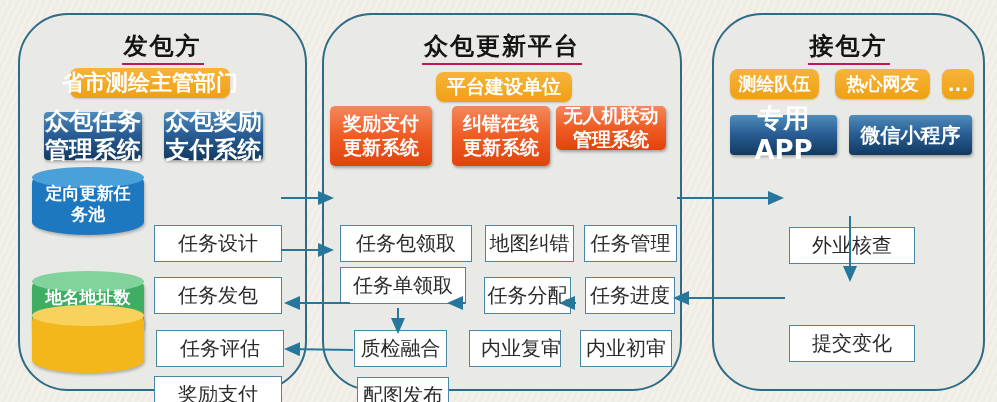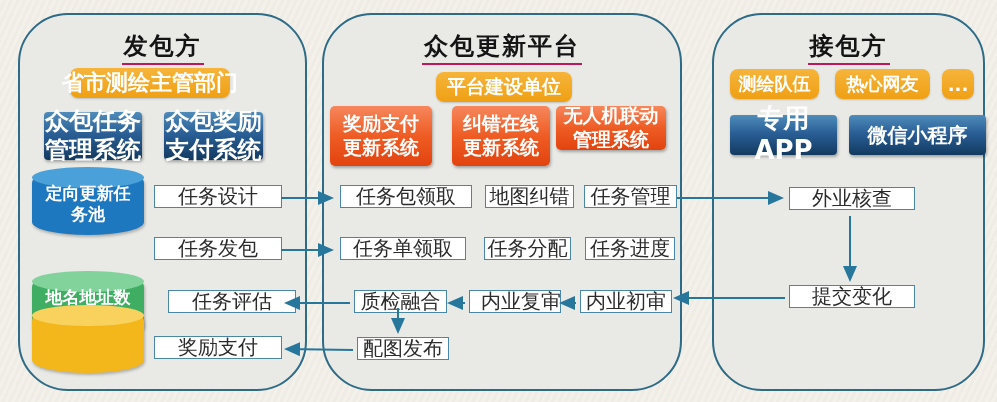--- a/index.html
+++ b/index.html
@@ -54,26 +54,27 @@
     position:absolute;
     background:linear-gradient(180deg,#f6875c 0%,#ee5c24 50%,#e2430e 100%);
     border-radius:5px; color:#fff; font-weight:bold;
     display:flex; flex-direction:column; align-items:center; justify-content:center;
     line-height:1.25; font-size:19px;
     box-shadow:1px 2px 3px rgba(0,0,0,.3);
     text-align:center;
   }
 
   .flow-box {
-    position:absolute; height:23px;
+    position:absolute; height:37px;
     background:#ffffff;
     border:1.5px solid #4a87a6;
     color:#2b2b2b; font-size:20px;
     display:flex; align-items:center; justify-content:center;
     white-space:nowrap;
+    margin-top:40px;
   }
 
   .cylinder { position:absolute; width:112px; height:68px; }
   .cyl-body {
     position:absolute; left:0; right:0; top:10px; bottom:0;
     border-radius:6px 6px 56px 56px / 6px 6px 13px 13px;
     box-shadow:1px 2px 3px rgba(0,0,0,.25);
   }
   .cyl-top {
     position:absolute; left:0; top:0; width:112px; height:21px;
@@ -130,21 +131,21 @@
         <div>据库</div>
       </div>
     </div>
     <div class="cylinder cyl-yellow" style="left:12px; top:290px;">
       <div class="cyl-body"></div>
       <div class="cyl-top"></div>
     </div>
 
     <div class="flow-box" style="left:134px; top:170px; width:128px;">任务设计</div>
     <div class="flow-box" style="left:134px; top:222px; width:128px;">任务发包</div>
-    <div class="flow-box" style="left:148px; top:275px; width:128px;text-align:center;">任务评估</div>
+    <div class="flow-box" style="left:136px; top:275px; width:128px;text-align:center;">任务评估</div>
     <div class="flow-box" style="left:134px; top:321px; width:128px;">奖励支付</div>
   </div>
 
   <div class="panel panel-middle">
     <div class="panel-title">
       <span>众包更新平台</span>
     </div>
     <div class="badge" style="left:112px; top:57px; width:136px; font-size:19px;">平台建设单位</div>
 
     <div class="sys-orange" style="left:6px; top:91px; width:102px; height:60px;">
@@ -157,42 +158,42 @@
     </div>
     <div class="sys-orange" style="left:232px; top:91px; width:110px; height:44px;">
       <div>无人机联动</div>
       <div>管理系统</div>
     </div>
 
     <div class="flow-box" style="left:16px; top:170px; width:132px;">任务包领取</div>
     <div class="flow-box" style="left:161px; top:170px; width:89px;">地图纠错</div>
     <div class="flow-box" style="left:260px; top:170px; width:93px;">任务管理</div>
 
-    <div class="flow-box" style="left:16px; top:222px; width:126px;">任务单领取</div>
+    <div class="flow-box" style="left:16px; top:212px; width:126px;">任务单领取</div>
     <div class="flow-box" style="left:160px; top:222px; width:87px;">任务分配</div>
     <div class="flow-box" style="left:261px; top:222px; width:90px;">任务进度</div>
 
     <div class="flow-box" style="left:30px; top:275px; width:93px;">质检融合</div>
     <div class="flow-box" style="left:145px; top:275px; width:92px;padding-left:12px;">内业复审</div>
     <div class="flow-box" style="left:256px; top:275px; width:92px;">内业初审</div>
 
     <div class="flow-box" style="left:33px; top:322px; width:92px;">配图发布</div>
   </div>
 
   <div class="panel panel-right">
     <div class="panel-title">
       <span>接包方</span>
     </div>
 
     <div class="badge" style="left:16px; top:54px; width:89px;">测绘队伍</div>
     <div class="badge" style="left:121px; top:54px; width:95px;">热心网友</div>
     <div class="badge" style="left:228px; top:54px; width:32px;">...</div>
 
     <div class="sys-blue" style="left:16px; top:100px; width:107px; height:40px; font-size:26px;">专用APP</div>
-    <div class="sys-blue" style="left:135px; top:100px; width:137px; height:40px; font-size:20px;">微信小程序</div>
+    <div class="sys-blue" style="left:135px; top:100px; width:123px; height:40px; font-size:20px;">微信小程序</div>
 
     <div class="flow-box" style="left:75px; top:172px; width:126px;">外业核查</div>
     <div class="flow-box" style="left:75px; top:270px; width:126px;">提交变化</div>
   </div>
 
   <svg class="arrows" viewBox="0 0 997 402">
     <defs>
       <marker id="ah" markerWidth="9" markerHeight="8" refX="6.5" refY="3.5" orient="auto">
         <path d="M0,0 L8,3.5 L0,7 z" fill="#27769c"></path>
       </marker>

